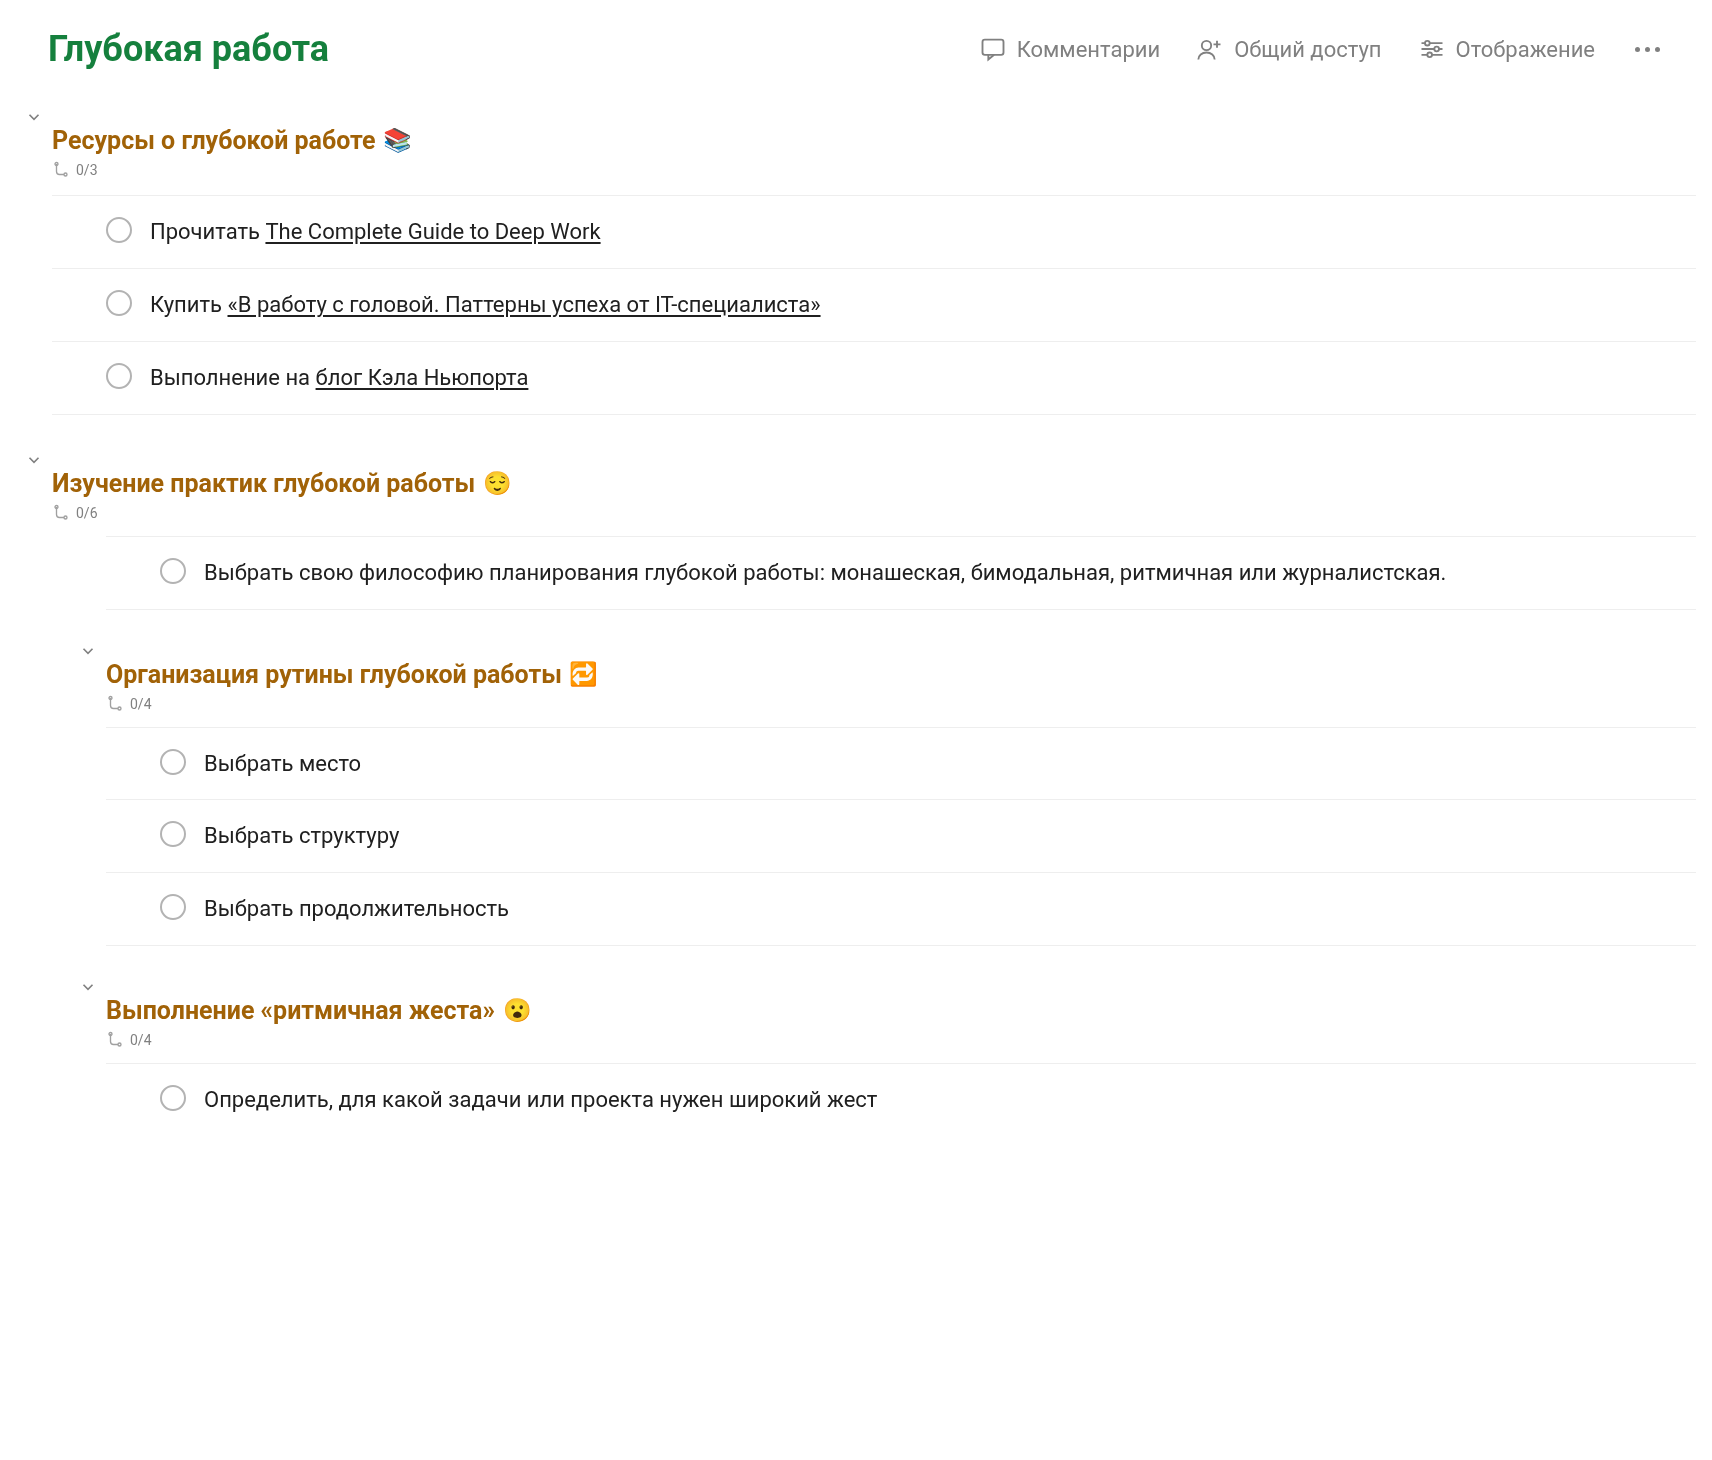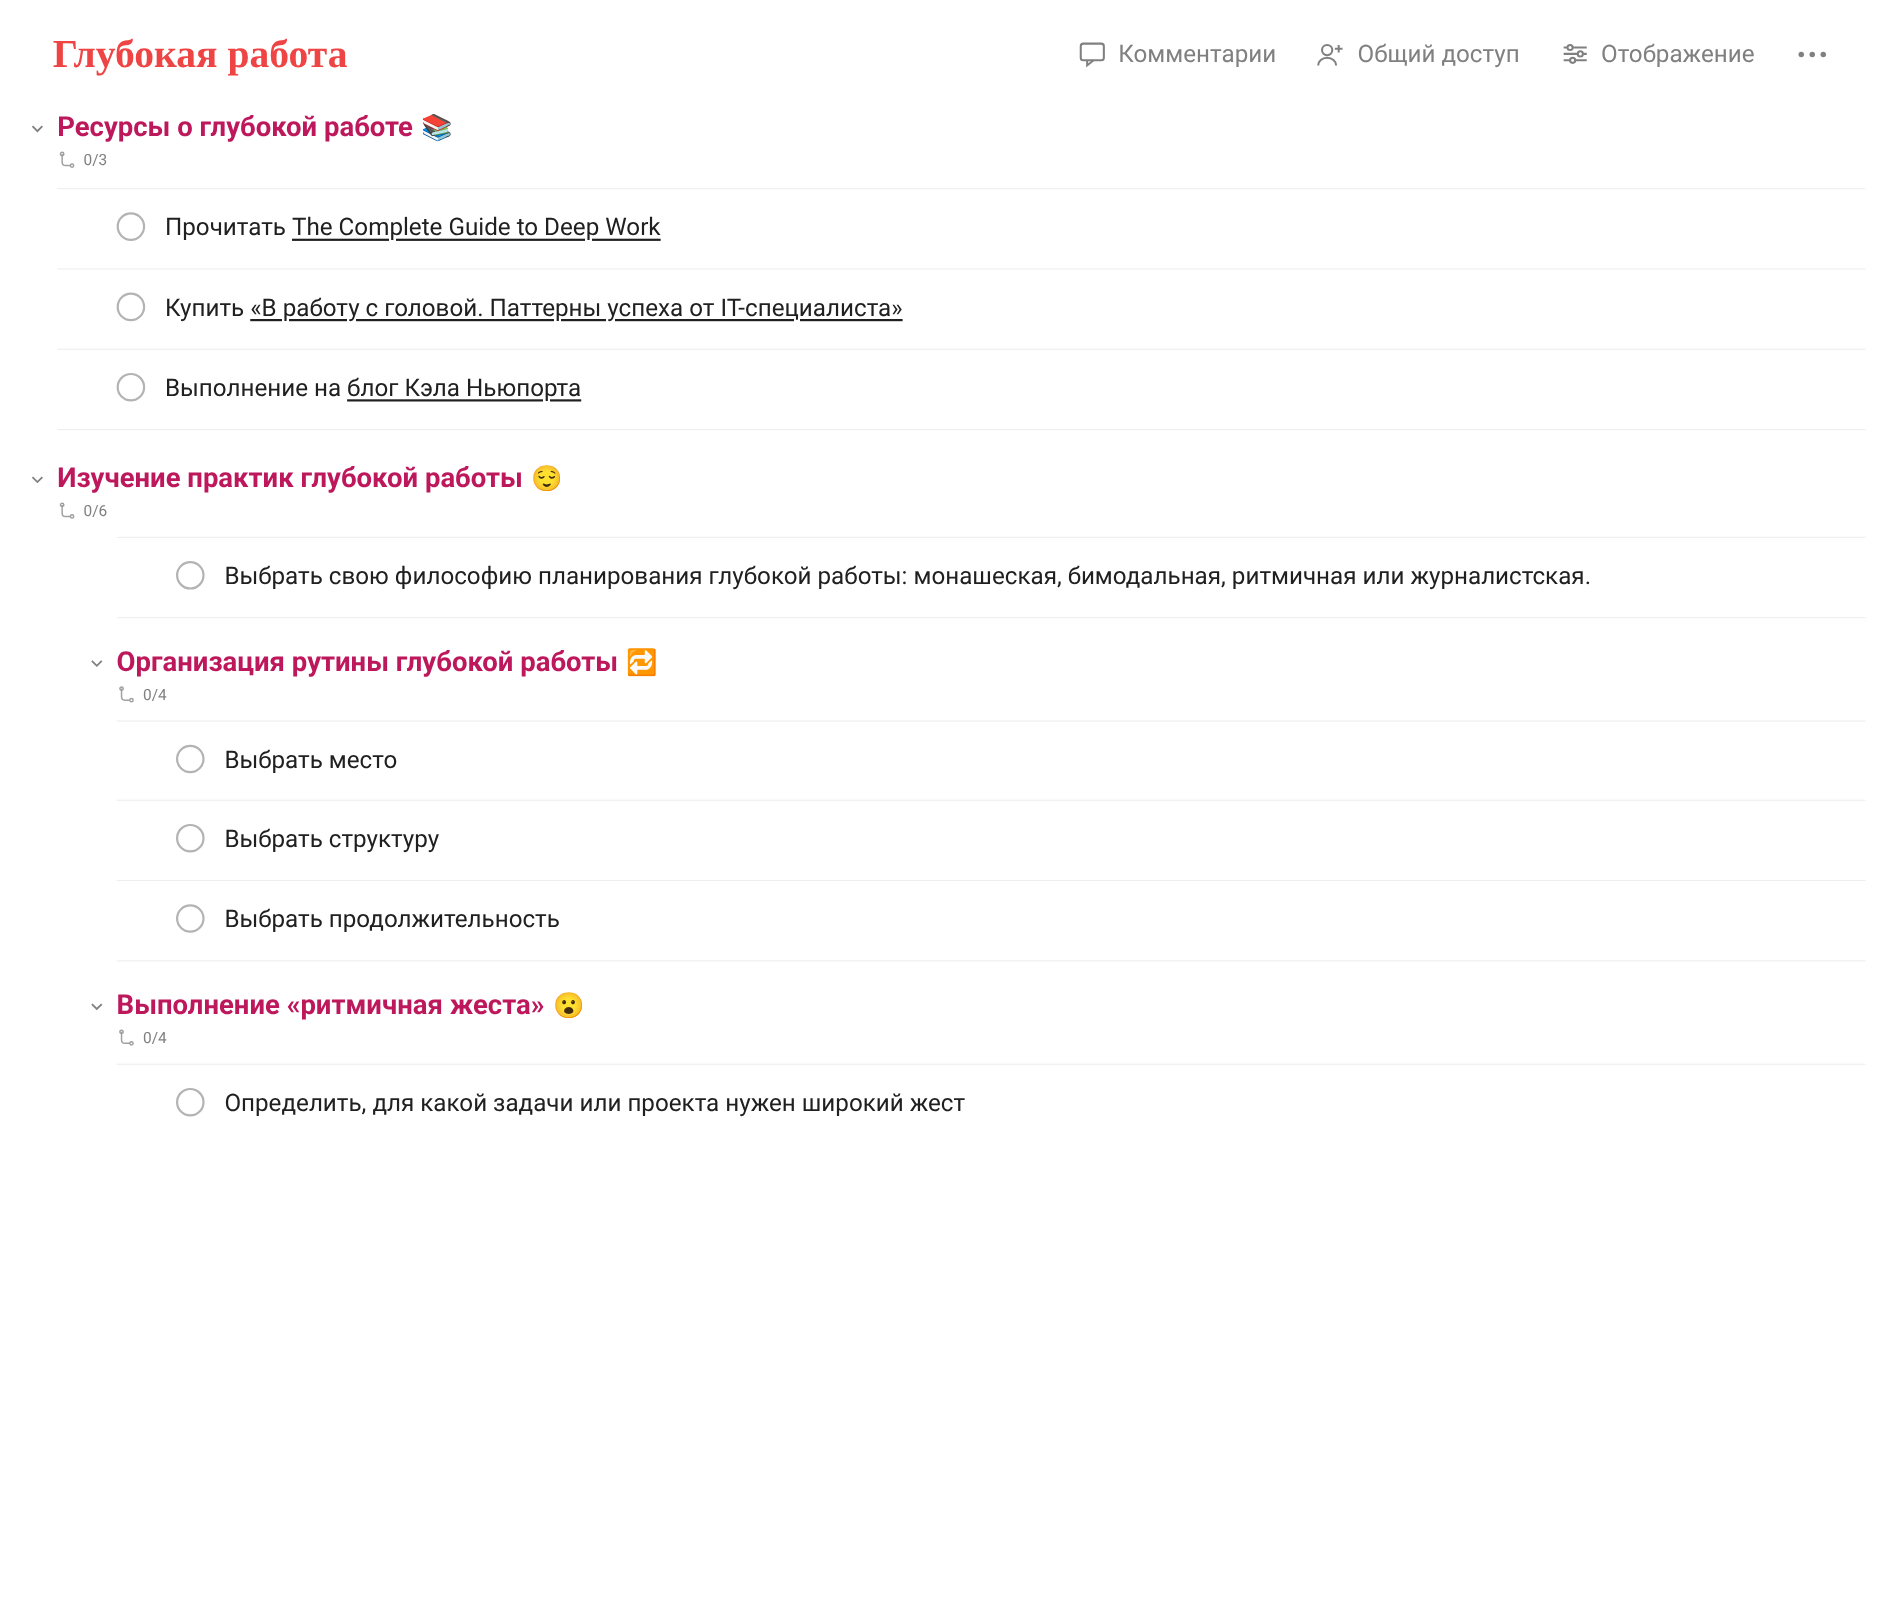--- a/index.html
+++ b/index.html
@@ -13,22 +13,21 @@
   }
   .header {
     display: flex;
     align-items: center;
     justify-content: space-between;
     padding: 28px 48px 18px 48px;
   }
   .page-title {
     font-size: 36px;
     font-weight: 700;
-    color: #ef4444;
-    font-family: Liberation Serif, serif;
+    color: #15803d;
   }
   .header-actions {
     display: flex;
     align-items: center;
     gap: 36px;
   }
   .header-action {
     display: flex;
     align-items: center;
     gap: 10px;
@@ -62,24 +61,25 @@
     display: flex;
     justify-content: center;
     padding-top: 6px;
     cursor: pointer;
     color: #808080;
     flex-shrink: 0;
   }
   .section-title {
     font-size: 25px;
     font-weight: 700;
-    color: #be185d;
+    color: #a16207;
     display: flex;
     align-items: center;
     gap: 8px;
+    margin-top: 24px;
   }
   .emoji { font-size: 23px; }
   .subtask-count {
     display: flex;
     align-items: center;
     gap: 6px;
     color: #808080;
     font-size: 14px;
     margin-top: 6px;
   }

